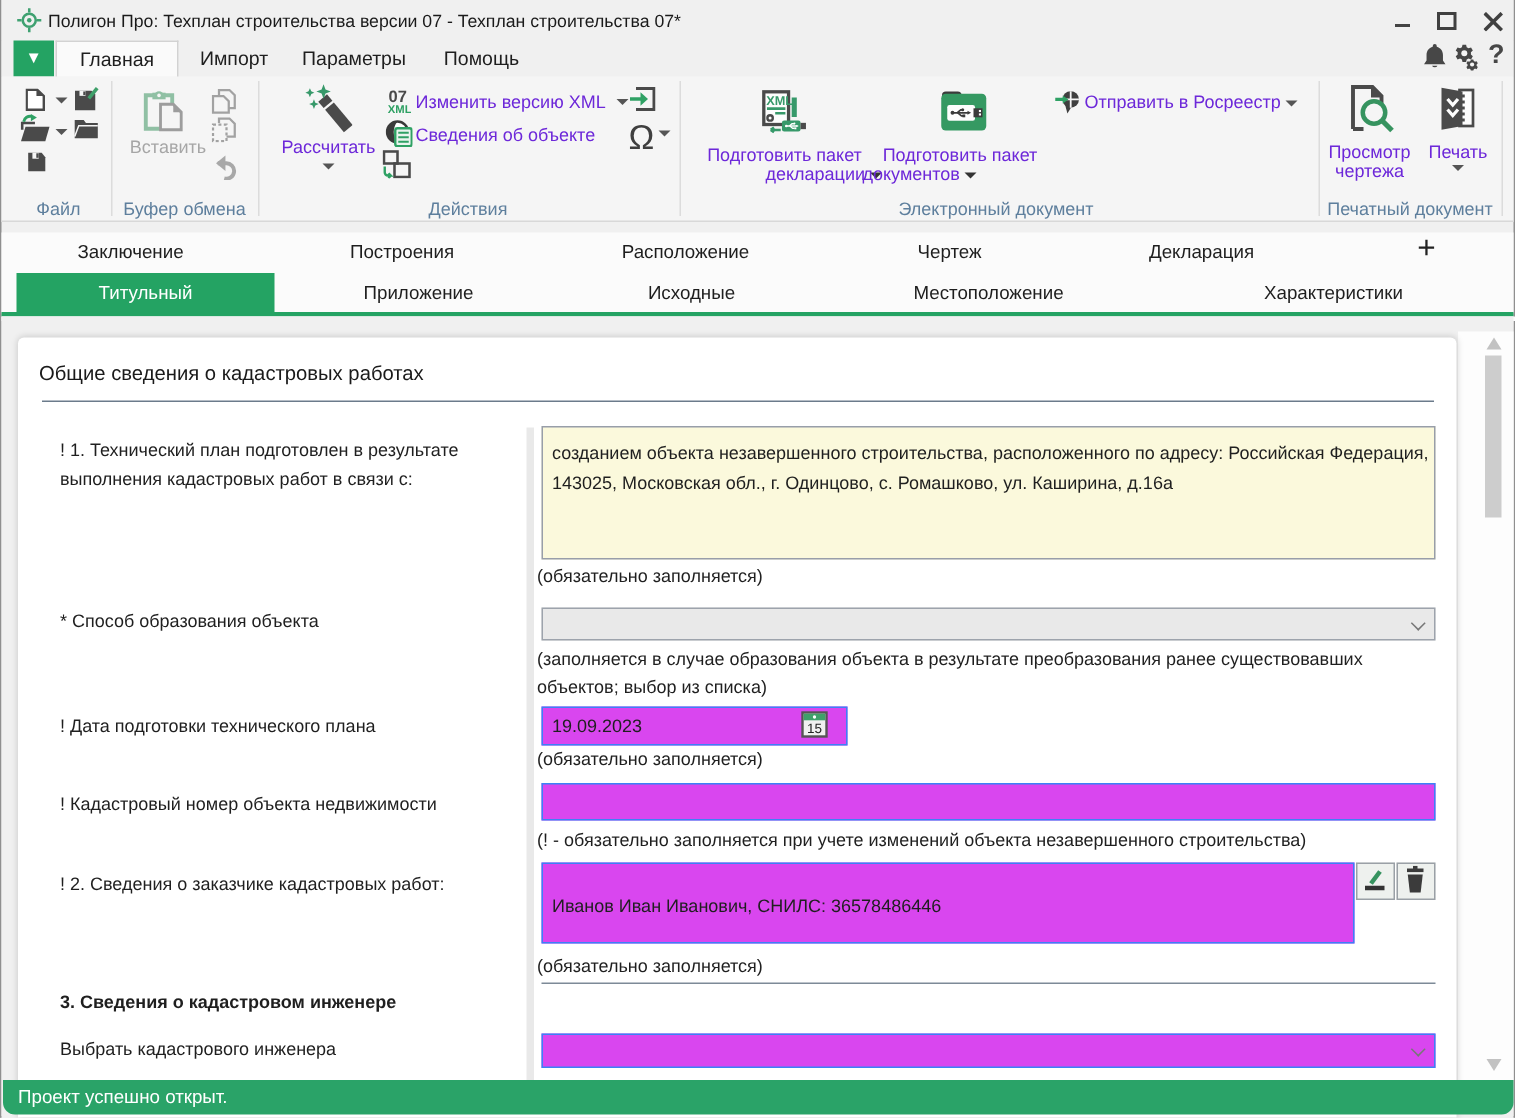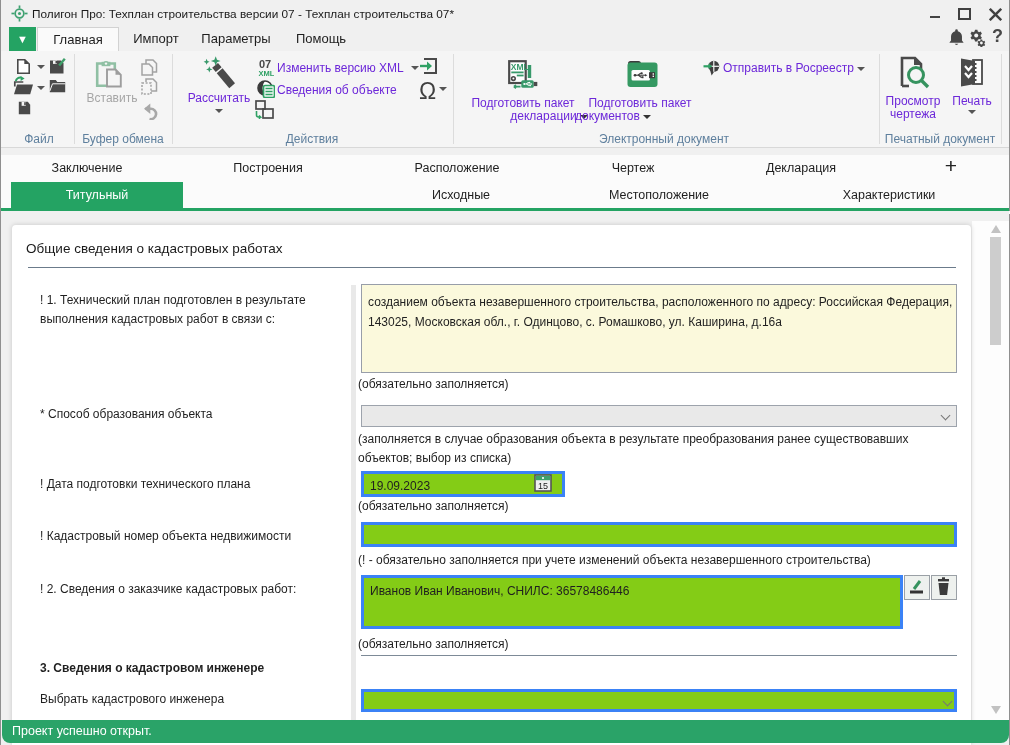--- a/index.html
+++ b/index.html
@@ -32,21 +32,21 @@
 
 .content{position:absolute;left:0;top:211px;width:100%;height:654px;background:#f0f0f0}
 .panel{position:absolute;left:11px;top:14px;width:959px;height:520px;background:#fff;border-radius:4px 4px 0 0;box-shadow:0 0 5px rgba(0,0,0,.18)}
 .h1{position:absolute;left:25px;top:30px;font-size:13.5px;color:#1a1a1a}
 .hr1{position:absolute;left:27px;top:56px;width:928px;height:1px;background:#6b7b8b}
 .flabel{position:absolute;font-size:12px;color:#1f1f1f;margin-left:-2px}
 .fnote{position:absolute;font-size:12px;color:#1f1f1f;margin-left:-2px}
 .ybox{position:absolute;left:360px;top:73px;width:596px;height:89px;background:#fbf9dc;border:1px solid #989ea9;font-size:12px;color:#1f1f1f;padding:8px 6px;line-height:19.5px}
 .combo{position:absolute;background:#e9e9e9;border:1px solid #9da3ac;height:22px}
 .chev{position:absolute;width:7px;height:7px;border-right:1.5px solid #777;border-bottom:1.5px solid #777;transform:rotate(45deg)}
-.tbox{position:absolute;background:#84cc16;border:3px solid #3b82f6;font-size:12px;color:#1f1f1f}
+.tbox{position:absolute;background:#d946ef;border:1px solid #3b82f6;font-size:12px;color:#1f1f1f}
 .hr2{position:absolute;left:360px;width:596px;height:1px;background:#7d8a97}
 
 .sb-thumb{position:absolute;left:989px;top:26px;width:11px;height:108px;background:#cdcdcd}
 .sb-up{position:absolute;left:990px;top:14px;width:0;height:0;border-left:5px solid transparent;border-right:5px solid transparent;border-bottom:8px solid #c2c2c2}
 .sb-dn{position:absolute;left:990px;top:495px;width:0;height:0;border-left:5px solid transparent;border-right:5px solid transparent;border-top:8px solid #c2c2c2}
 
 .statusbar{position:absolute;left:1px;top:720px;width:1007px;height:23px;background:#2aa368;border-radius:0 0 8px 8px;color:#fff;font-size:12.5px;line-height:23px;padding-left:10px}
 </style></head>
 <body>
 <div class="win">
@@ -279,20 +279,21 @@
   </div>
   
   <div class="ptabs"></div>
   <div class="ptab" style="left:16px;top:155px;width:140px">Заключение</div>
   <div class="ptab" style="left:197px;top:155px;width:140px">Построения</div>
   <div class="ptab" style="left:386px;top:155px;width:140px">Расположение</div>
   <div class="ptab" style="left:562px;top:155px;width:140px">Чертеж</div>
   <div class="ptab" style="left:730px;top:155px;width:140px">Декларация</div>
   <div class="ptab" style="left:920px;top:153px;width:60px;font-size:21px;font-weight:300;color:#222">+</div>
   <div class="ptab green" style="left:10px;top:182px;width:172px">Титульный</div>
+  <div class="ptab" style="left:208px;top:182px;width:140px">Приложение</div>
   <div class="ptab" style="left:390px;top:182px;width:140px">Исходные</div>
   <div class="ptab" style="left:588px;top:182px;width:140px">Местоположение</div>
   <div class="ptab" style="left:818px;top:182px;width:140px">Характеристики</div>
   <div class="greenline"></div><div class="abs" style="left:0;top:211px;width:1010px;height:3px;background:#fcfcfc"></div>
   
   <div class="content">
     <div class="abs" style="left:971px;top:10px;width:37px;height:499px;background:#fdfdfd"></div>
     <div class="panel"></div>
     <div class="h1">Общие сведения о кадастровых работах</div>
       <div class="abs" style="left:350px;top:74px;width:5px;height:435px;background:#e9e9e9"></div>
@@ -311,21 +312,21 @@
       <rect x="1" y="1" width="16" height="16" fill="#f0f0f0" stroke="#555" stroke-width="1.6"></rect>
       <rect x="1.8" y="1.8" width="14.4" height="4.4" fill="#3fa06a"></rect>
       <circle cx="9" cy="4" r="1.1" fill="#fff"></circle>
       <text x="9" y="14.5" font-size="9" text-anchor="middle" fill="#222" font-family="Liberation Sans">15</text>
     </svg>
     <div class="fnote" style="left:359px;top:288px">(обязательно заполняется)</div>
     <div class="flabel" style="left:41px;top:318px">! Кадастровый номер объекта недвижимости</div>
     <div class="tbox" style="left:360px;top:311px;width:596px;height:25px"></div>
     <div class="fnote" style="left:359px;top:342px">(! - обязательно заполняется при учете изменений объекта незавершенного строительства)</div>
     <div class="flabel" style="left:41px;top:371px">! 2. Сведения о заказчике кадастровых работ:</div>
-    <div class="tbox" style="left:360px;top:364px;width:542px;height:54px;padding:4px 6px;line-height:18px">Иванов Иван Иванович, СНИЛС: 36578486446</div>
+    <div class="tbox" style="left:360px;top:364px;width:542px;height:54px;padding:19px 6px;line-height:18px">Иванов Иван Иванович, СНИЛС: 36578486446</div>
     <div class="abs" style="left:903px;top:364px;width:26px;height:25px;background:#eef1ee;border:1.5px solid #9aa0a6">
       <svg width="23" height="22" viewBox="0 0 23 22">
           <line x1="5" y1="16" x2="18" y2="16" stroke="#333" stroke-width="3"></line>
           <line x1="9" y1="13" x2="15" y2="5" stroke="#36935f" stroke-width="3"></line>
         </svg>
     </div>
     <div class="abs" style="left:930px;top:364px;width:26px;height:25px;background:#eef1ee;border:1.5px solid #9aa0a6">
       <svg width="23" height="22" viewBox="0 0 23 22">
           <rect x="6" y="3" width="11" height="2.4" fill="#3b3b3b"></rect>
           <rect x="10" y="1.3" width="3" height="2" fill="#3b3b3b"></rect>

